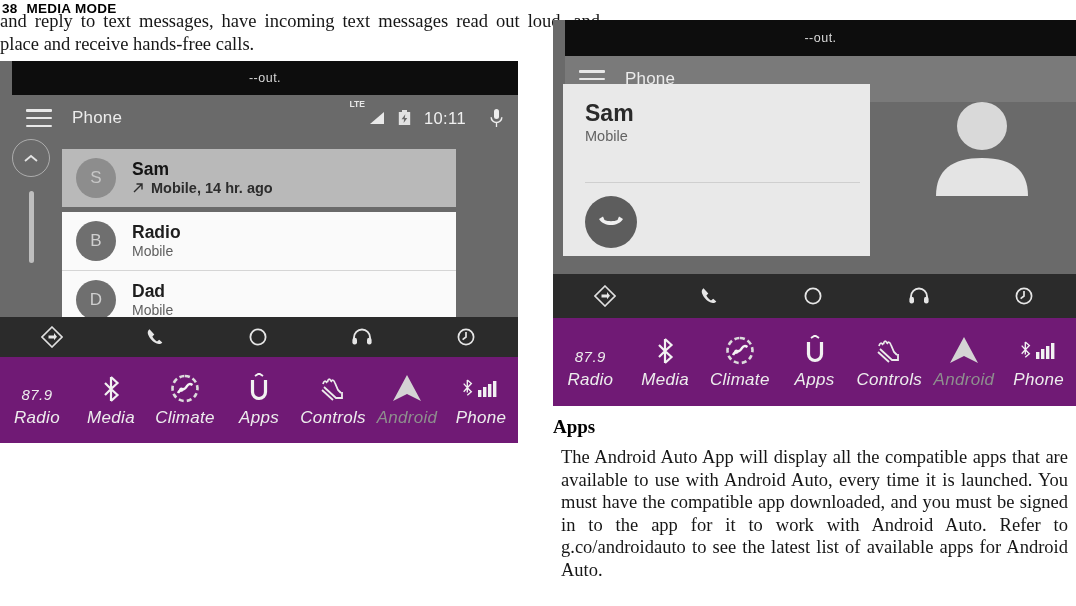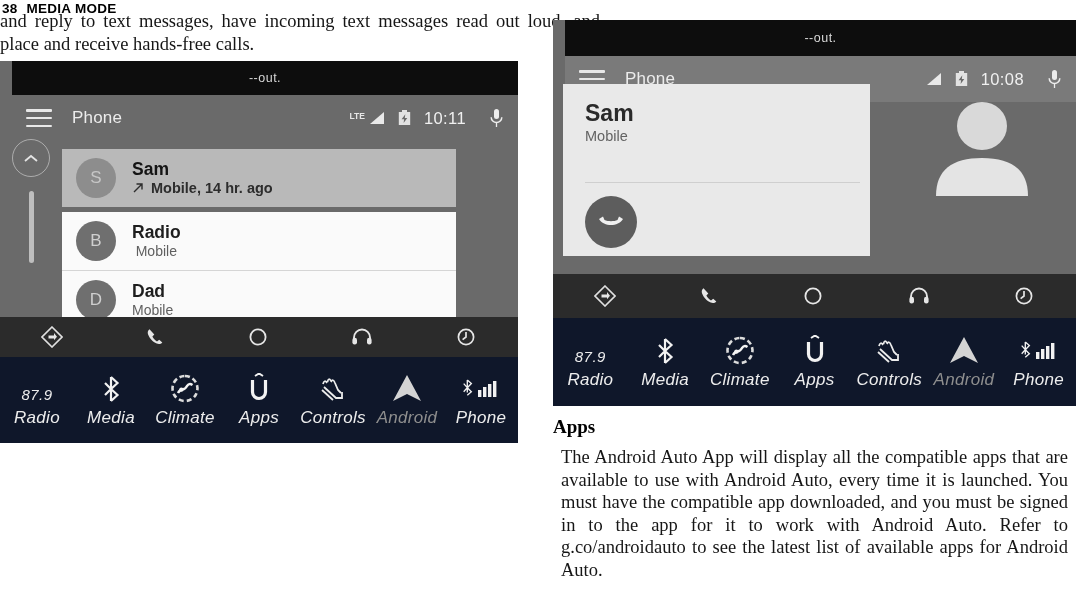--- a/index.html
+++ b/index.html
@@ -72,21 +72,21 @@
     position:relative;
   }
   .aa-left { display:flex; align-items:center; gap:20px; }
   .hamb { width:26px; height:18px; display:flex; flex-direction:column; justify-content:space-between; }
   .hamb i { display:block; height:2.5px; background:#e8e8e8; border-radius:1px; }
   .aa-title { font-size:17px; color:#ececec; letter-spacing:0.2px; }
   .aa-right {
     position:absolute; right:14px; top:0; height:46px;
     display:flex; align-items:center; gap:13px;
   }
-  .lte-label { font-size:8.5px; font-weight:bold; color:#e6e6e6; margin-right:-10px; align-self:flex-start; margin-top:16px; }
+  .lte-label { font-size:8.5px; font-weight:bold; color:#e6e6e6; margin-right:-10px; align-self:flex-start; margin-top:4px; }
   .sig { width:17px; height:14px; }
   .batt { width:13px; height:16px; }
   .clock { font-size:16.5px; color:#f0f0f0; letter-spacing:0.4px; }
   .mic { width:15px; height:21px; margin-left:10px; }
 
   
   .rail { position:absolute; left:12px; top:78px; width:40px; height:260px; }
   .rail-btn {
     width:38px; height:38px; border-radius:50%;
     border:1.5px solid rgba(225,225,225,.55);
@@ -113,21 +113,21 @@
     background:#6f6f6f; color:#cfcfcf;
     display:flex; align-items:center; justify-content:center;
     font-size:17px; flex:none;
   }
   .call-row.sel .avatar-c { background:#8d8d8d; color:#c6c6c6; }
   .call-txt { min-width:0; }
   .call-name { font-size:17.5px; color:#1e1e1e; font-weight:bold; line-height:20px; }
   .call-row.sel .call-name { color:#141414; }
   .call-sub {
     font-size:14px; color:#5f5f5f; line-height:18px;
-    display:flex; align-items:center; gap:7px;justify-content:center;
+    display:flex; align-items:center; gap:7px;
   }
   .call-row.sel .call-sub { color:#2d2d2d; font-weight:bold; font-size:14.5px; }
   .arrow-out { width:12px; height:12px; flex:none; }
   .call-row.clip { height:22px; overflow:hidden; padding-top:6px; padding-bottom:0; }
 
   
   .call-card {
     position:absolute; left:10px; top:64px; width:307px; height:172px;
     background:#e9e9e9;
   }
@@ -149,21 +149,21 @@
     background:#2b2b2b;
     display:flex; align-items:center; justify-content:space-around;
     color:#e3e3e3;
   }
   .hu-right .aa-dock { bottom:88px; height:44px; }
   .dock-ic { display:flex; align-items:center; justify-content:center; }
 
   
   .car-bar {
     position:absolute; left:0; right:0; bottom:0; height:86px;
-    background:#0f172a; display:flex; align-items:stretch;
+    background:#701a75; display:flex; align-items:stretch;
   }
   .hu-right .car-bar { height:88px; }
   .car-item {
     flex:1; display:flex; flex-direction:column;
     align-items:center; justify-content:center; gap:5px;
     color:#f2f2f2;
   }
   .car-ic { height:30px; display:flex; align-items:flex-end; justify-content:center; }
   .car-lb {
     font-family:"Liberation Sans", sans-serif;
@@ -392,36 +392,20 @@
 
     <div class="aa-status" style="background:#7a7a7a;">
       <div class="aa-left">
         <div class="hamb">
             <i></i>
             <i></i>
             <i></i>
           </div>
         <div class="aa-title">Phone</div>
       </div>
-      <div class="aa-right">
-        <svg class="sig" viewBox="0 0 17 14">
-          <polygon points="16,1 16,13 2,13" fill="#e9e9e9"></polygon>
-        </svg>
-        <svg class="batt" viewBox="0 0 13 16">
-          <rect x="4" y="0" width="5" height="2" fill="#e2e2e2"></rect>
-          <rect x="0.8" y="2" width="11.4" height="13" fill="#e2e2e2"></rect>
-          <path d="M7.3 4.3 L3.6 9.3 L6.1 9.3 L5.6 13 L9.3 8 L6.8 8 Z" fill="#6a6a6a"></path>
-        </svg>
-        <span class="clock">10:08</span>
-        <svg class="mic" viewBox="0 0 15 21">
-          <rect x="5" y="1" width="5" height="10" rx="2.5" fill="#ededed"></rect>
-          <path d="M2.2 9.3 a5.3 5.3 0 0 0 10.6 0" fill="none" stroke="#ededed" stroke-width="1.5"></path>
-          <rect x="6.85" y="14" width="1.3" height="5" fill="#ededed"></rect>
-        </svg>
-      </div>
     </div>
 
     <div class="call-card">
       <div class="cc-name">Sam</div>
       <div class="cc-sub">Mobile</div>
       <div class="cc-div"></div>
       <div class="cc-end">
         <svg width="28" height="16" viewBox="0 0 28 16">
           <path d="M2 11 C7 3 21 3 26 11 L22 13.5 L20.5 10 C17 8.4 11 8.4 7.5 10 L6 13.5 Z" fill="#f0f0f0" transform="rotate(180 14 8)"></path>
         </svg>

